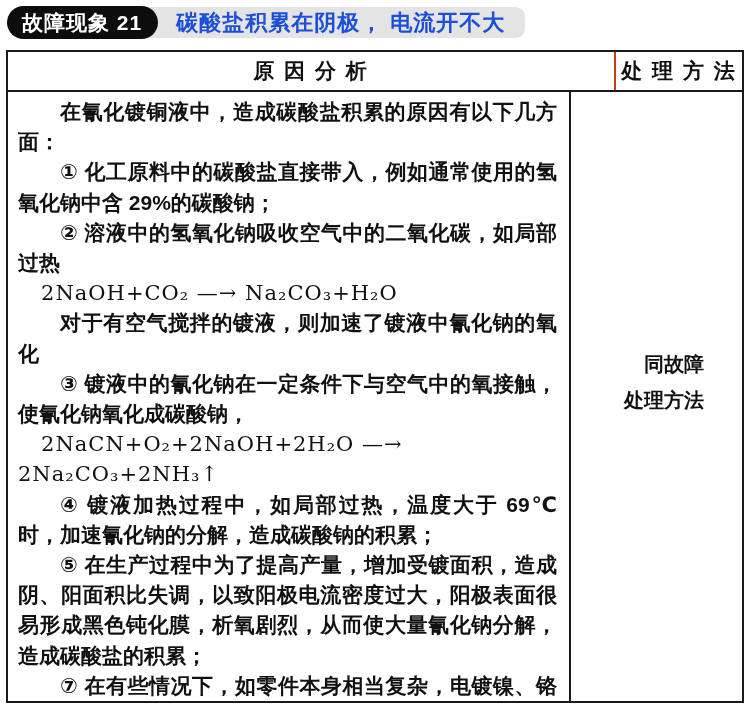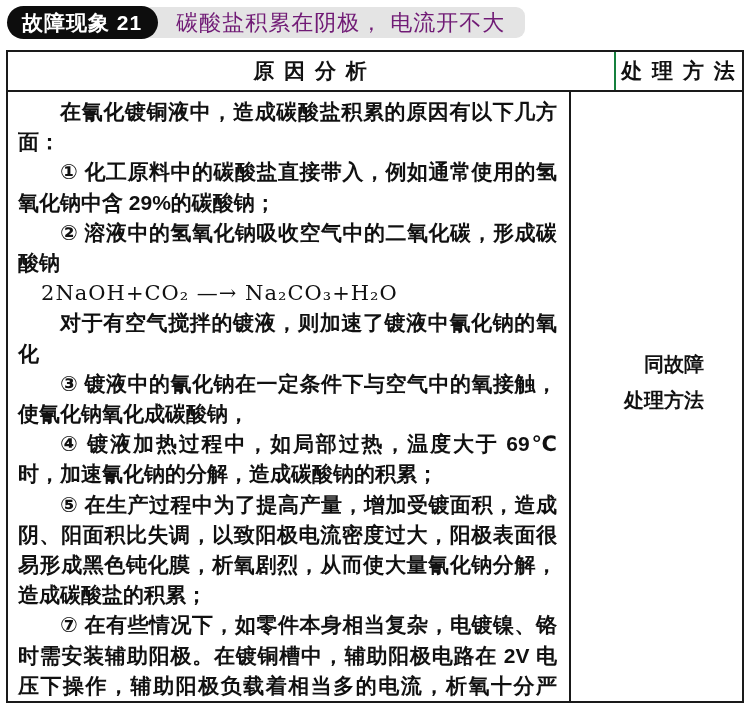--- a/index.html
+++ b/index.html
@@ -23,44 +23,44 @@
     background: #0d0d0d; color: #ffffff;
     border-radius: 17px;
     height: 33px; line-height: 33px;
     padding: 0 16px 0 15px;
     font-size: 21px; font-weight: bold;
     letter-spacing: 1px;
     white-space: nowrap;
   }
   .fault-title {
     position: relative; z-index: 1;
-    background: #e4e4e4; color: #701a75;
+    background: #e4e4e4; color: #1d4ed8;
     border-radius: 9px;
     height: 31px; line-height: 31px;
     margin-left: -18px;
     padding: 0 20px 0 36px;
-    font-size: 22px; font-weight: normal;
+    font-size: 22px; font-weight: bold;
     letter-spacing: 1px;
     white-space: nowrap;
   }
 
   
   .fault-table {
     position: absolute; top: 50px; left: 6px; width: 738px; bottom: 5px;
     border: 2px solid #1a1a1a;
     display: flex; flex-direction: column;
     background: #ffffff;
   }
   .table-header-row {
     display: flex; height: 40px; flex: 0 0 40px;
     border-bottom: 2px solid #1a1a1a;
   }
   .th { display: flex; align-items: center; justify-content: center;
         font-size: 21px; font-weight: 600; letter-spacing: 2px; }
-  .th-cause { flex: 1; border-right: 2px solid #15803d; }
+  .th-cause { flex: 1; border-right: 2px solid #c2410c; }
   .th-treatment { flex: 0 0 126px; }
 
   .table-body-row { display: flex; flex: 1; min-height: 0; gap: 45px; }
   .cause-cell {
     flex: 1; border-right: 2px solid #1a1a1a;
     padding: 5px 12px 0 10px;
     font-size: 21px; font-weight: 600;
     line-height: 30.2px;
     text-align: justify;
     overflow: hidden;
@@ -97,24 +97,25 @@
 
     <div class="table-header-row">
       <div class="th th-cause">原 因 分 析</div>
       <div class="th th-treatment">处 理 方 法</div>
     </div>
 
     <div class="table-body-row">
       <div class="cause-cell">
           <div class="para">在氰化镀铜液中，造成碳酸盐积累的原因有以下几方面：</div>
           <div class="para">① 化工原料中的碳酸盐直接带入，例如通常使用的氢氧化钠中含 29%的碳酸钠；</div>
-          <div class="para">② 溶液中的氢氧化钠吸收空气中的二氧化碳，形成碳酸钠</div>
+          <div class="para">② 溶液中的氢氧化钠吸收空气中的二氧化碳，如局部过热</div>
           <div class="formula">2NaOH+CO₂ —→ Na₂CO₃+H₂O</div>
           <div class="para">对于有空气搅拌的镀液，则加速了镀液中氰化钠的氧化</div>
           <div class="para">③ 镀液中的氰化钠在一定条件下与空气中的氧接触，使氰化钠氧化成碳酸钠，</div>
+          <div class="formula">2NaCN+O₂+2NaOH+2H₂O —→ 2Na₂CO₃+2NH₃↑</div>
           <div class="para">④ 镀液加热过程中，如局部过热，温度大于 69℃时，加速氰化钠的分解，造成碳酸钠的积累；</div>
           <div class="para">⑤ 在生产过程中为了提高产量，增加受镀面积，造成阴、阳面积比失调，以致阳极电流密度过大，阳极表面很易形成黑色钝化膜，析氧剧烈，从而使大量氰化钠分解，造成碳酸盐的积累；</div>
           <div class="para">⑦ 在有些情况下，如零件本身相当复杂，电镀镍、铬时需安装辅助阳极。在镀铜槽中，辅助阳极电路在 2V 电压下操作，辅助阳极负载着相当多的电流，析氧十分严重。为了减少辅助阳极电流，必须将辅助阳极电路的电压降到非常低的水平，则可以降低碳酸盐的累积速度</div>
         </div>
       <div class="treatment-cell">
           <div class="treat-line">同故障</div>
           <div class="treat-line">处理方法</div>
         </div>
     </div>
 

